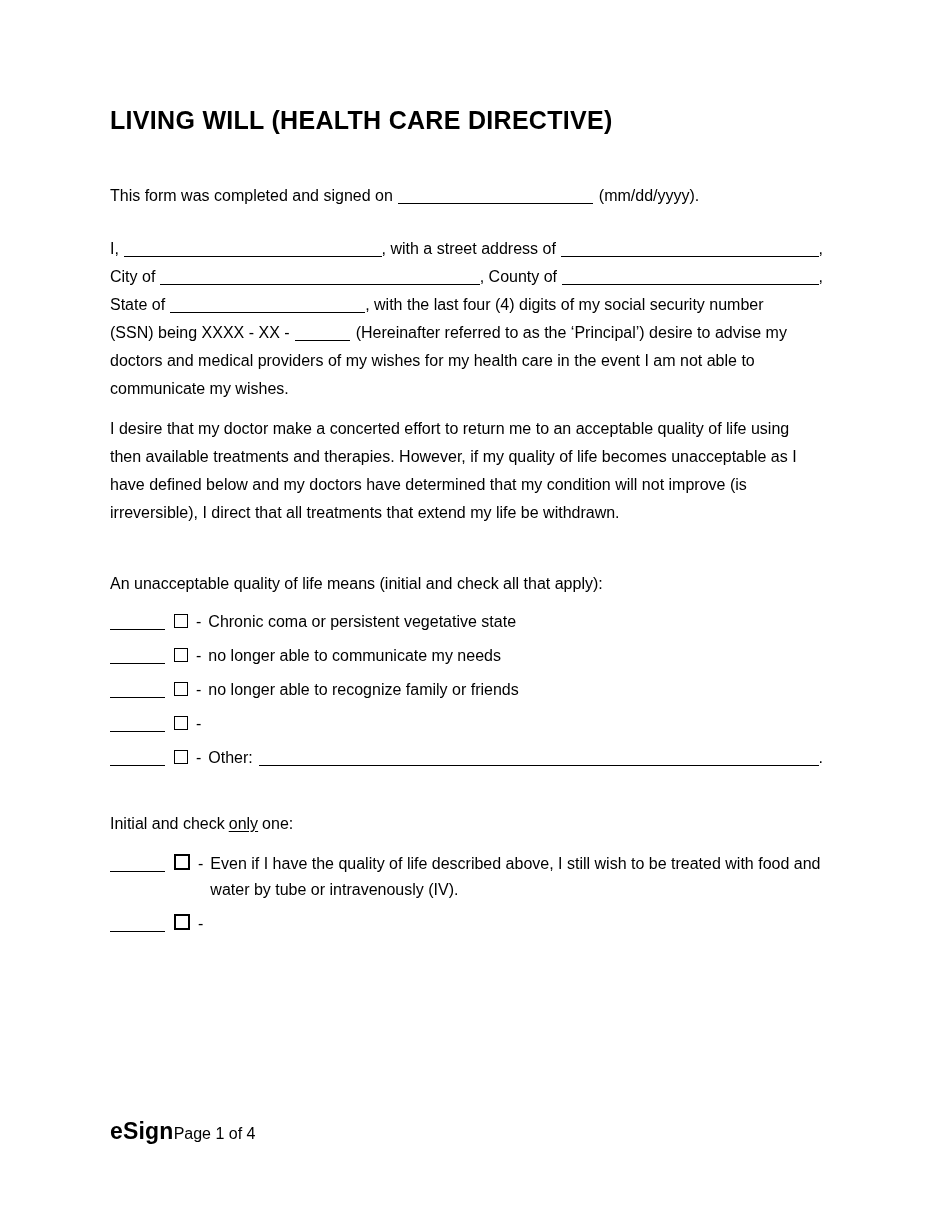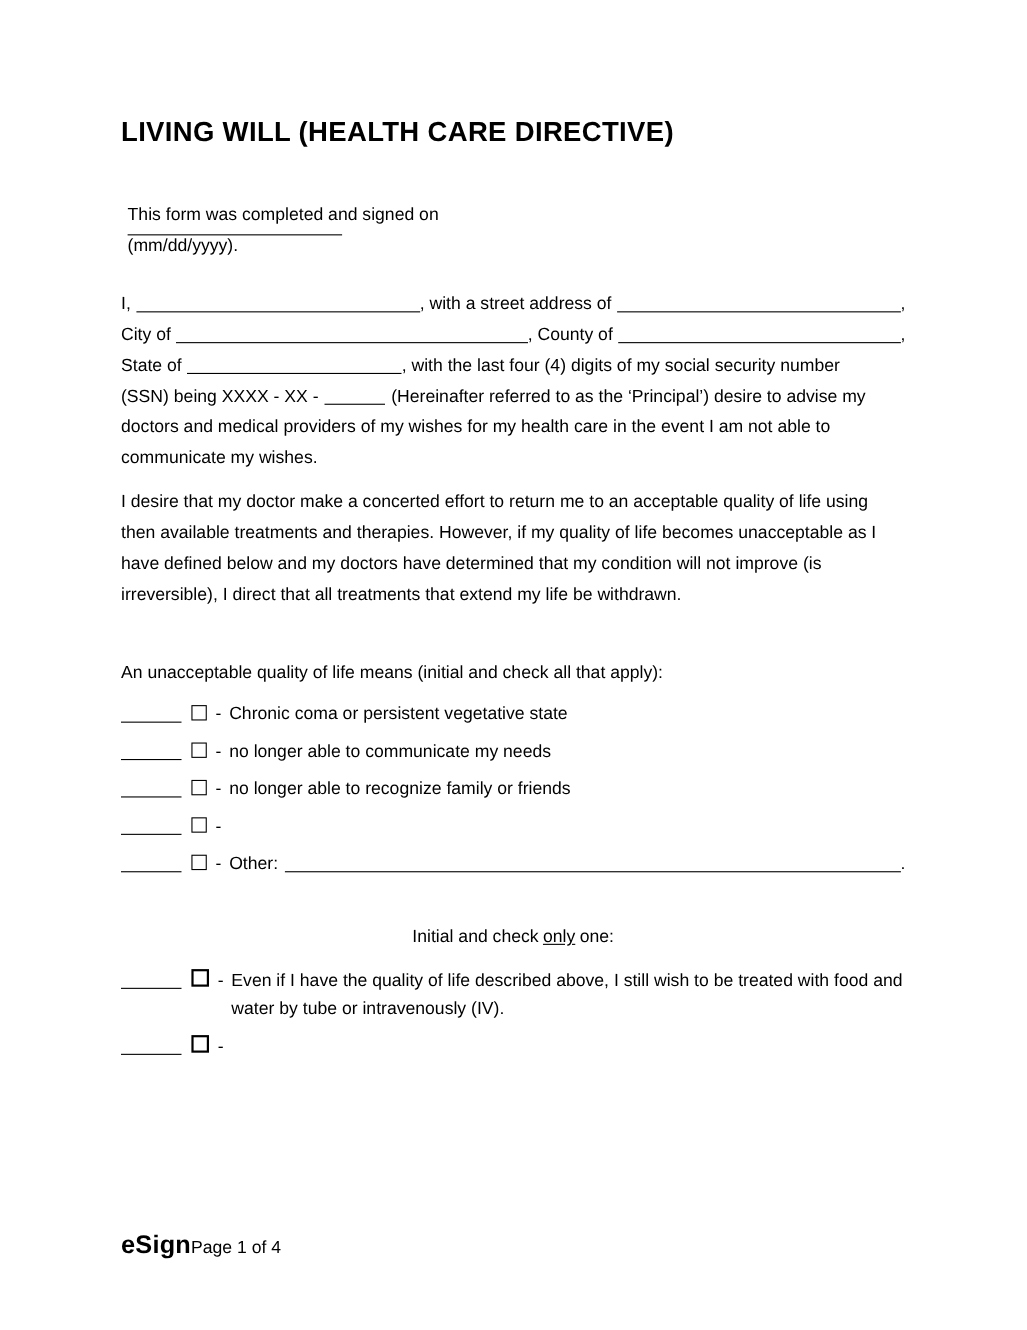--- a/index.html
+++ b/index.html
@@ -30,21 +30,21 @@
     display: block;
     height: 1px;
     border-bottom: 1px solid #000000;
     transform: translateY(3px);
     flex: 0 0 auto;
   }
   .blank.grow { flex: 1 1 0; }
   .ml5 { margin-left: 5px; }
   .ml6 { margin-left: 6px; }
 
-  .signed { margin-top: 48px; line-height: 26px; flex-direction: column; }
+  .signed { margin-top: 48px; line-height: 26px; }
 
   .para1 { margin-top: 26px; }
   .textline { line-height: 28px; }
 
   .heading { margin-top: 26px; line-height: 26px; font-weight: bold; }
   .heading .num { margin-right: 13px; }
 
   .para2 { margin-top: 12px; line-height: 28px; }
 
   .prompt { margin-top: 44px; line-height: 26px; }
@@ -56,21 +56,21 @@
     width: 12px; height: 12px;
     border: 1px solid #000000;
     transform: translateY(1px);
     margin-left: 9px;
     flex: 0 0 auto;
   }
   .checkbox.bold { border-width: 2px; }
   .dash { margin-left: 8px; white-space: pre; flex: 0 0 auto; }
   .itemtext { margin-left: 7px; white-space: pre; flex: 0 0 auto; }
 
-  .prompt2 { margin-top: 42px; line-height: 26px; text-align: center; }
+  .prompt2 { margin-top: 42px; line-height: 26px; }
   .prompt2 .und { text-decoration: underline; text-underline-offset: 2px; margin: 0 4px; }
 
   .exclrow { display: flex; align-items: baseline; line-height: 26px; margin-top: 14px; }
   .exclrow + .exclrow { margin-top: 8px; }
   .exclrow .wraptext { margin-left: 7px; flex: 1 1 auto; white-space: normal; }
 
   .footer {
     position: absolute;
     left: 110px; right: 111px; top: 1118px;
     display: flex;

